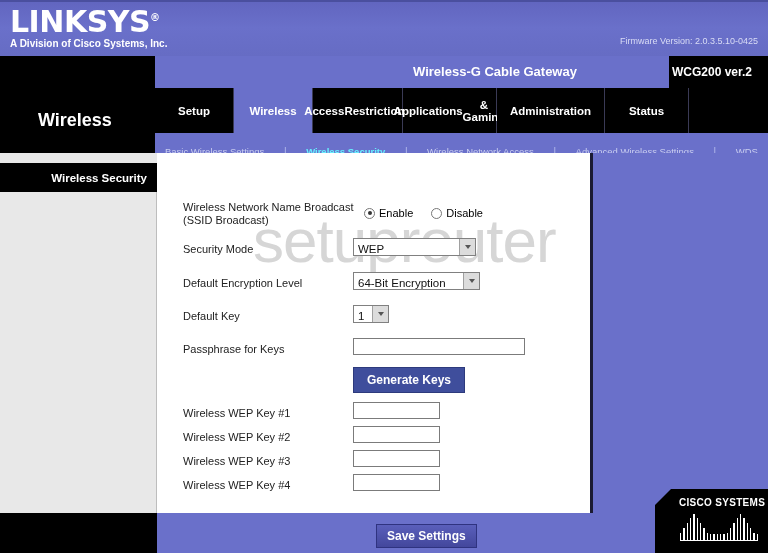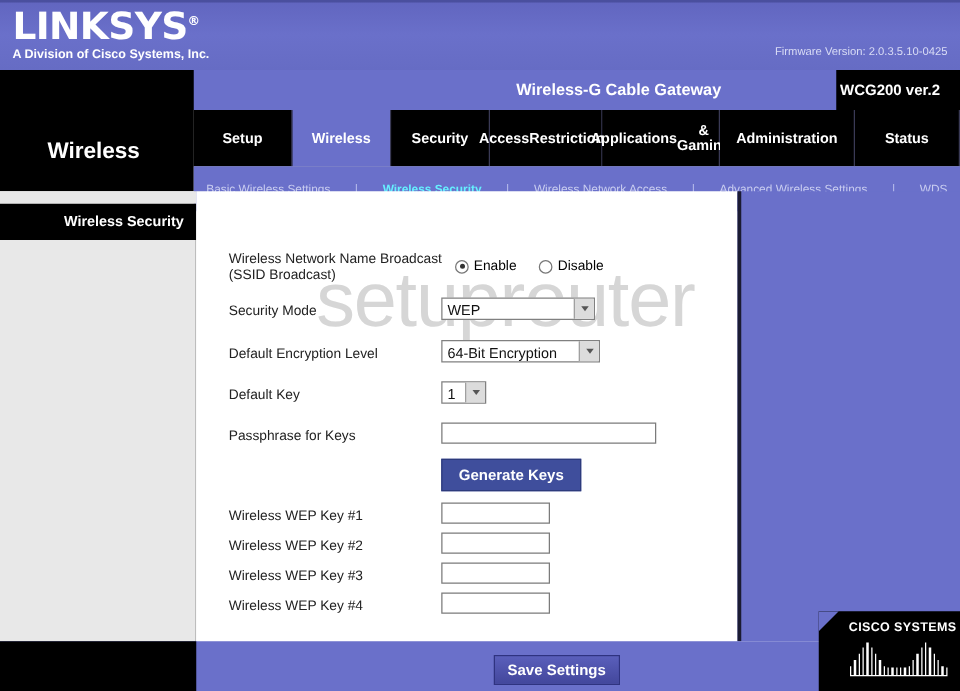--- a/index.html
+++ b/index.html
@@ -342,21 +342,20 @@
     position: absolute;
     left: 0; top: 0;
     width: 157px; height: 40px;
     background: #000000;
   }
   .footer-btns {
     position: absolute;
     left: 376px; top: 524px;
     display: flex;
     gap: 6px;
-    margin-left: 19px;
   }
   .btn-foot {
     background: #4b4fa8;
     background: linear-gradient(to bottom, #5a5fbb 0%, #43479c 100%);
     color: #ffffff;
     font-size: 12px;
     font-weight: bold;
     border: 1px solid #2f3380;
     padding: 4px 10px;
     cursor: pointer;
@@ -426,23 +425,20 @@
   </div>
 
   <div class="side-title">Wireless</div>
 
   <div class="tabrow" id="tabrow">
       <div class="tab" style="width: 79px;">
         <span>Setup</span>
       </div>
       <div class="tab active" style="width: 79px;">
         <span>Wireless</span>
-      </div>
-      <div class="tab" style="width: 79px;">
-        <span>Security</span>
       </div>
       <div class="tab" style="width: 90px;">
         <span>Access</span>
         <span class="l2">Restrictions</span>
       </div>
       <div class="tab" style="width: 94px;">
         <span>Applications</span>
         <span class="l2">&amp; Gaming</span>
       </div>
       <div class="tab" style="width: 108px;">

